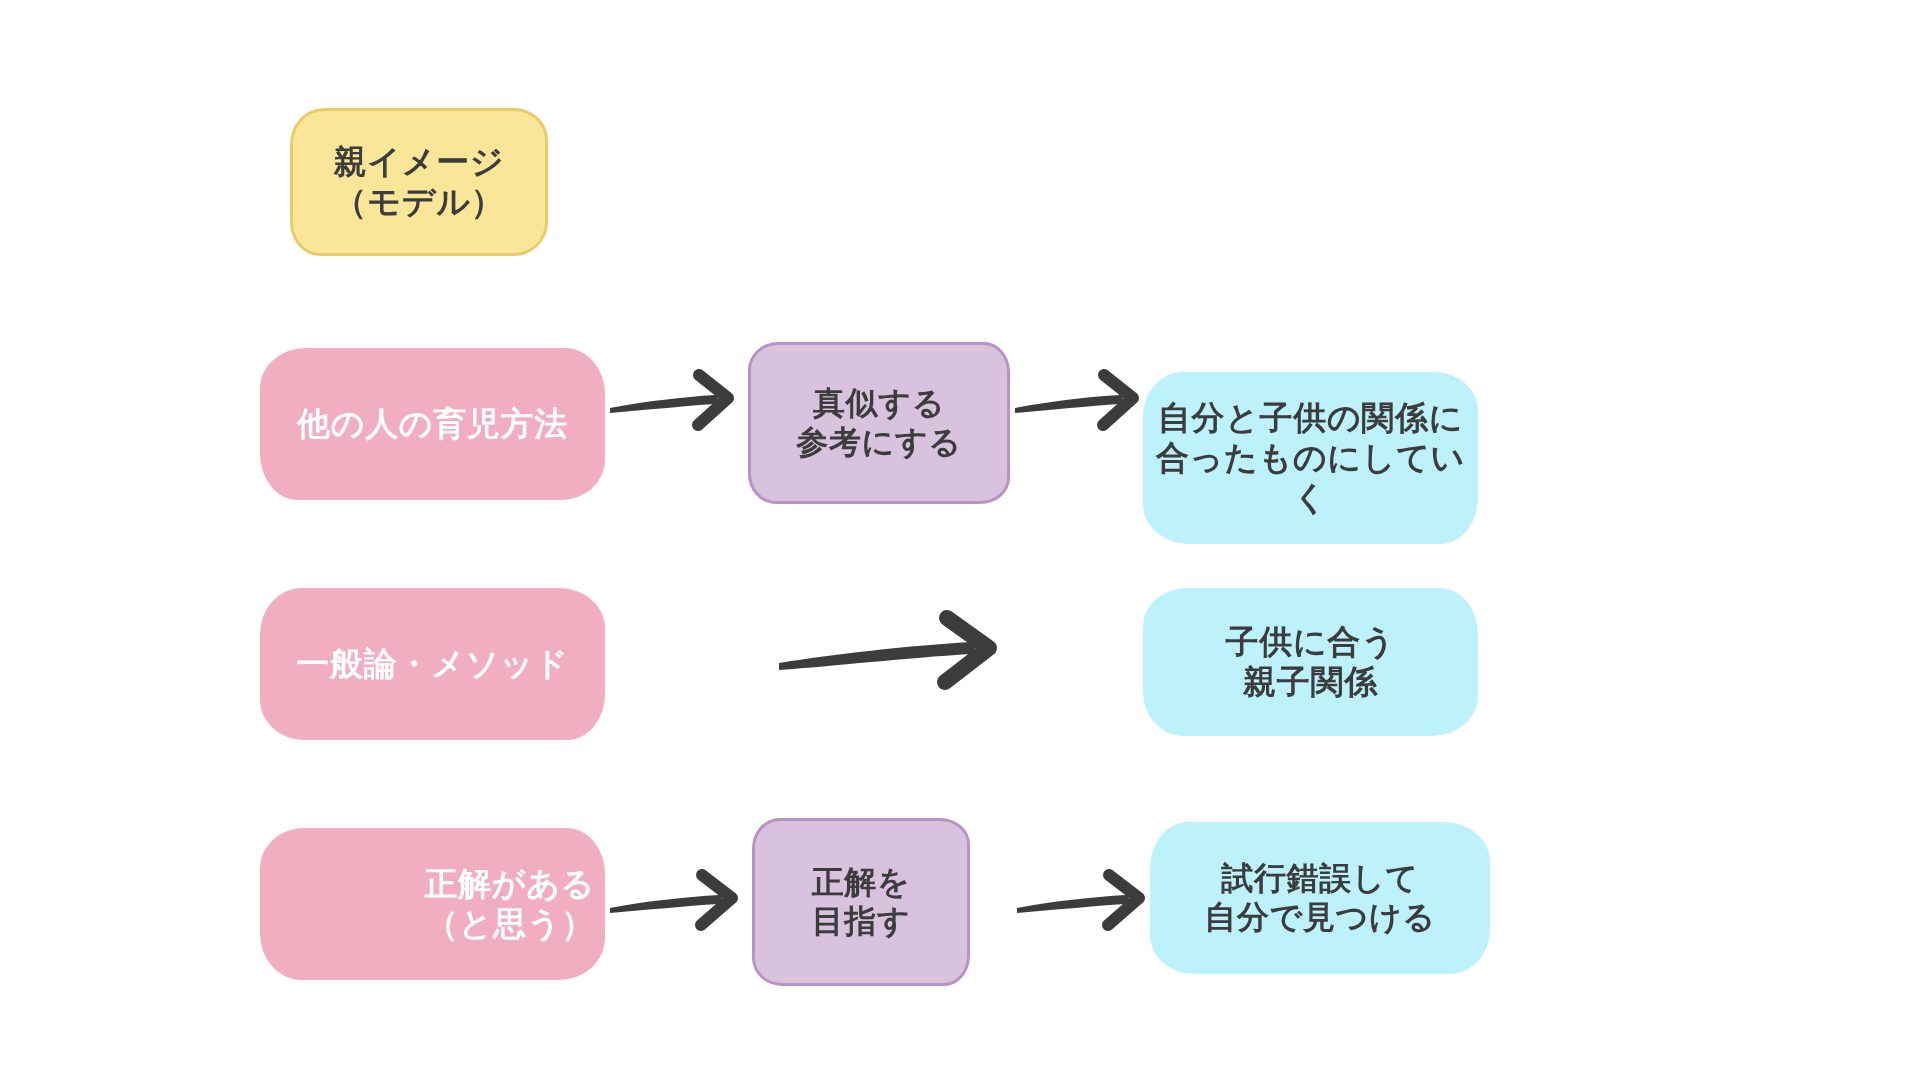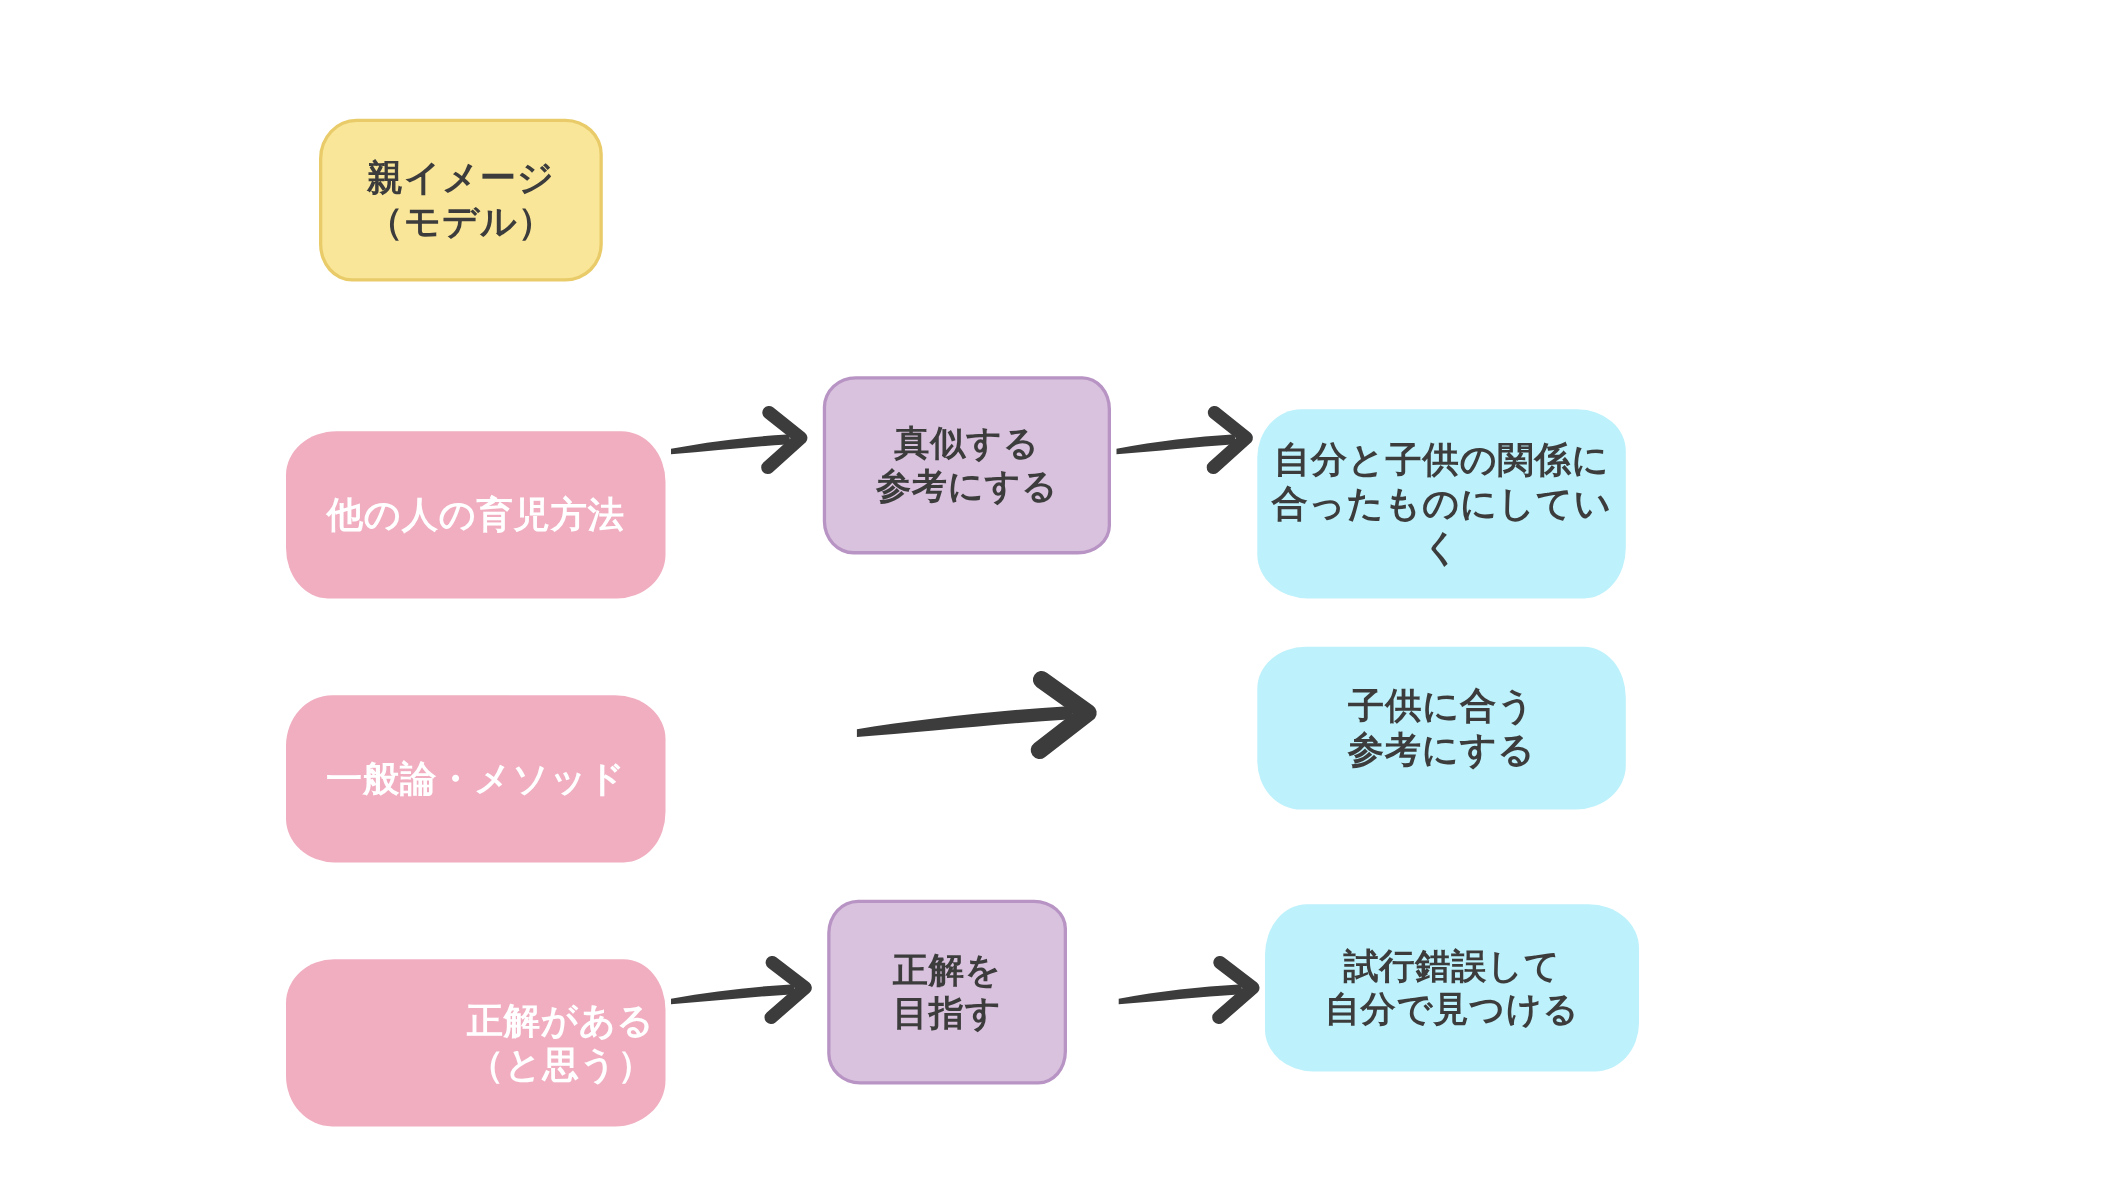--- a/index.html
+++ b/index.html
@@ -56,21 +56,20 @@
     color: #3C3C3C;
     font-size: 34px;
   }
 
   
   .node.pink {
     background: #F0AEC0;
     color: #FFFFFF;
     border: none;
     font-size: 33px;
-    margin-top: 44px;
   }
   .node.pink.r1 {
     left: 260px;
     top: 348px;
     width: 345px;
     height: 152px;
     border-radius: 46px 40px 44px 38px / 40px 46px 40px 46px;
   }
   .node.pink.r2 {
     left: 260px;
@@ -198,21 +197,21 @@
 
   <div class="arrow" style="left:775px; top:610px;">
     <svg width="240" height="90" viewBox="0 0 240 90" aria-hidden="true">
       <path d="M4 53 C 60 44, 130 36, 196 32 C 202 32, 202 42, 196 44 C 130 48, 60 56, 4 60 Z" fill="#3C3C3C"></path>
       <path d="M172 8 L 214 38 L 170 72" fill="none" stroke="#3C3C3C" stroke-width="16" stroke-linecap="round" stroke-linejoin="round"></path>
     </svg>
   </div>
 
   <div class="node blue r2">
     <span class="txt">子供に合う
-参考にする</span>
+親子関係</span>
   </div>
 
   <div class="node pink r3">
     <span class="txt">正解がある
 （と思う）</span>
   </div>
 
   <div class="arrow" style="left:607px; top:868px;">
     <svg width="150" height="70" viewBox="0 0 150 70" aria-hidden="true">
       <path d="M3 40 C 40 33, 78 29, 112 27 C 116 27, 116 35, 112 36 C 78 38, 40 42, 3 45 Z" fill="#3C3C3C"></path>

